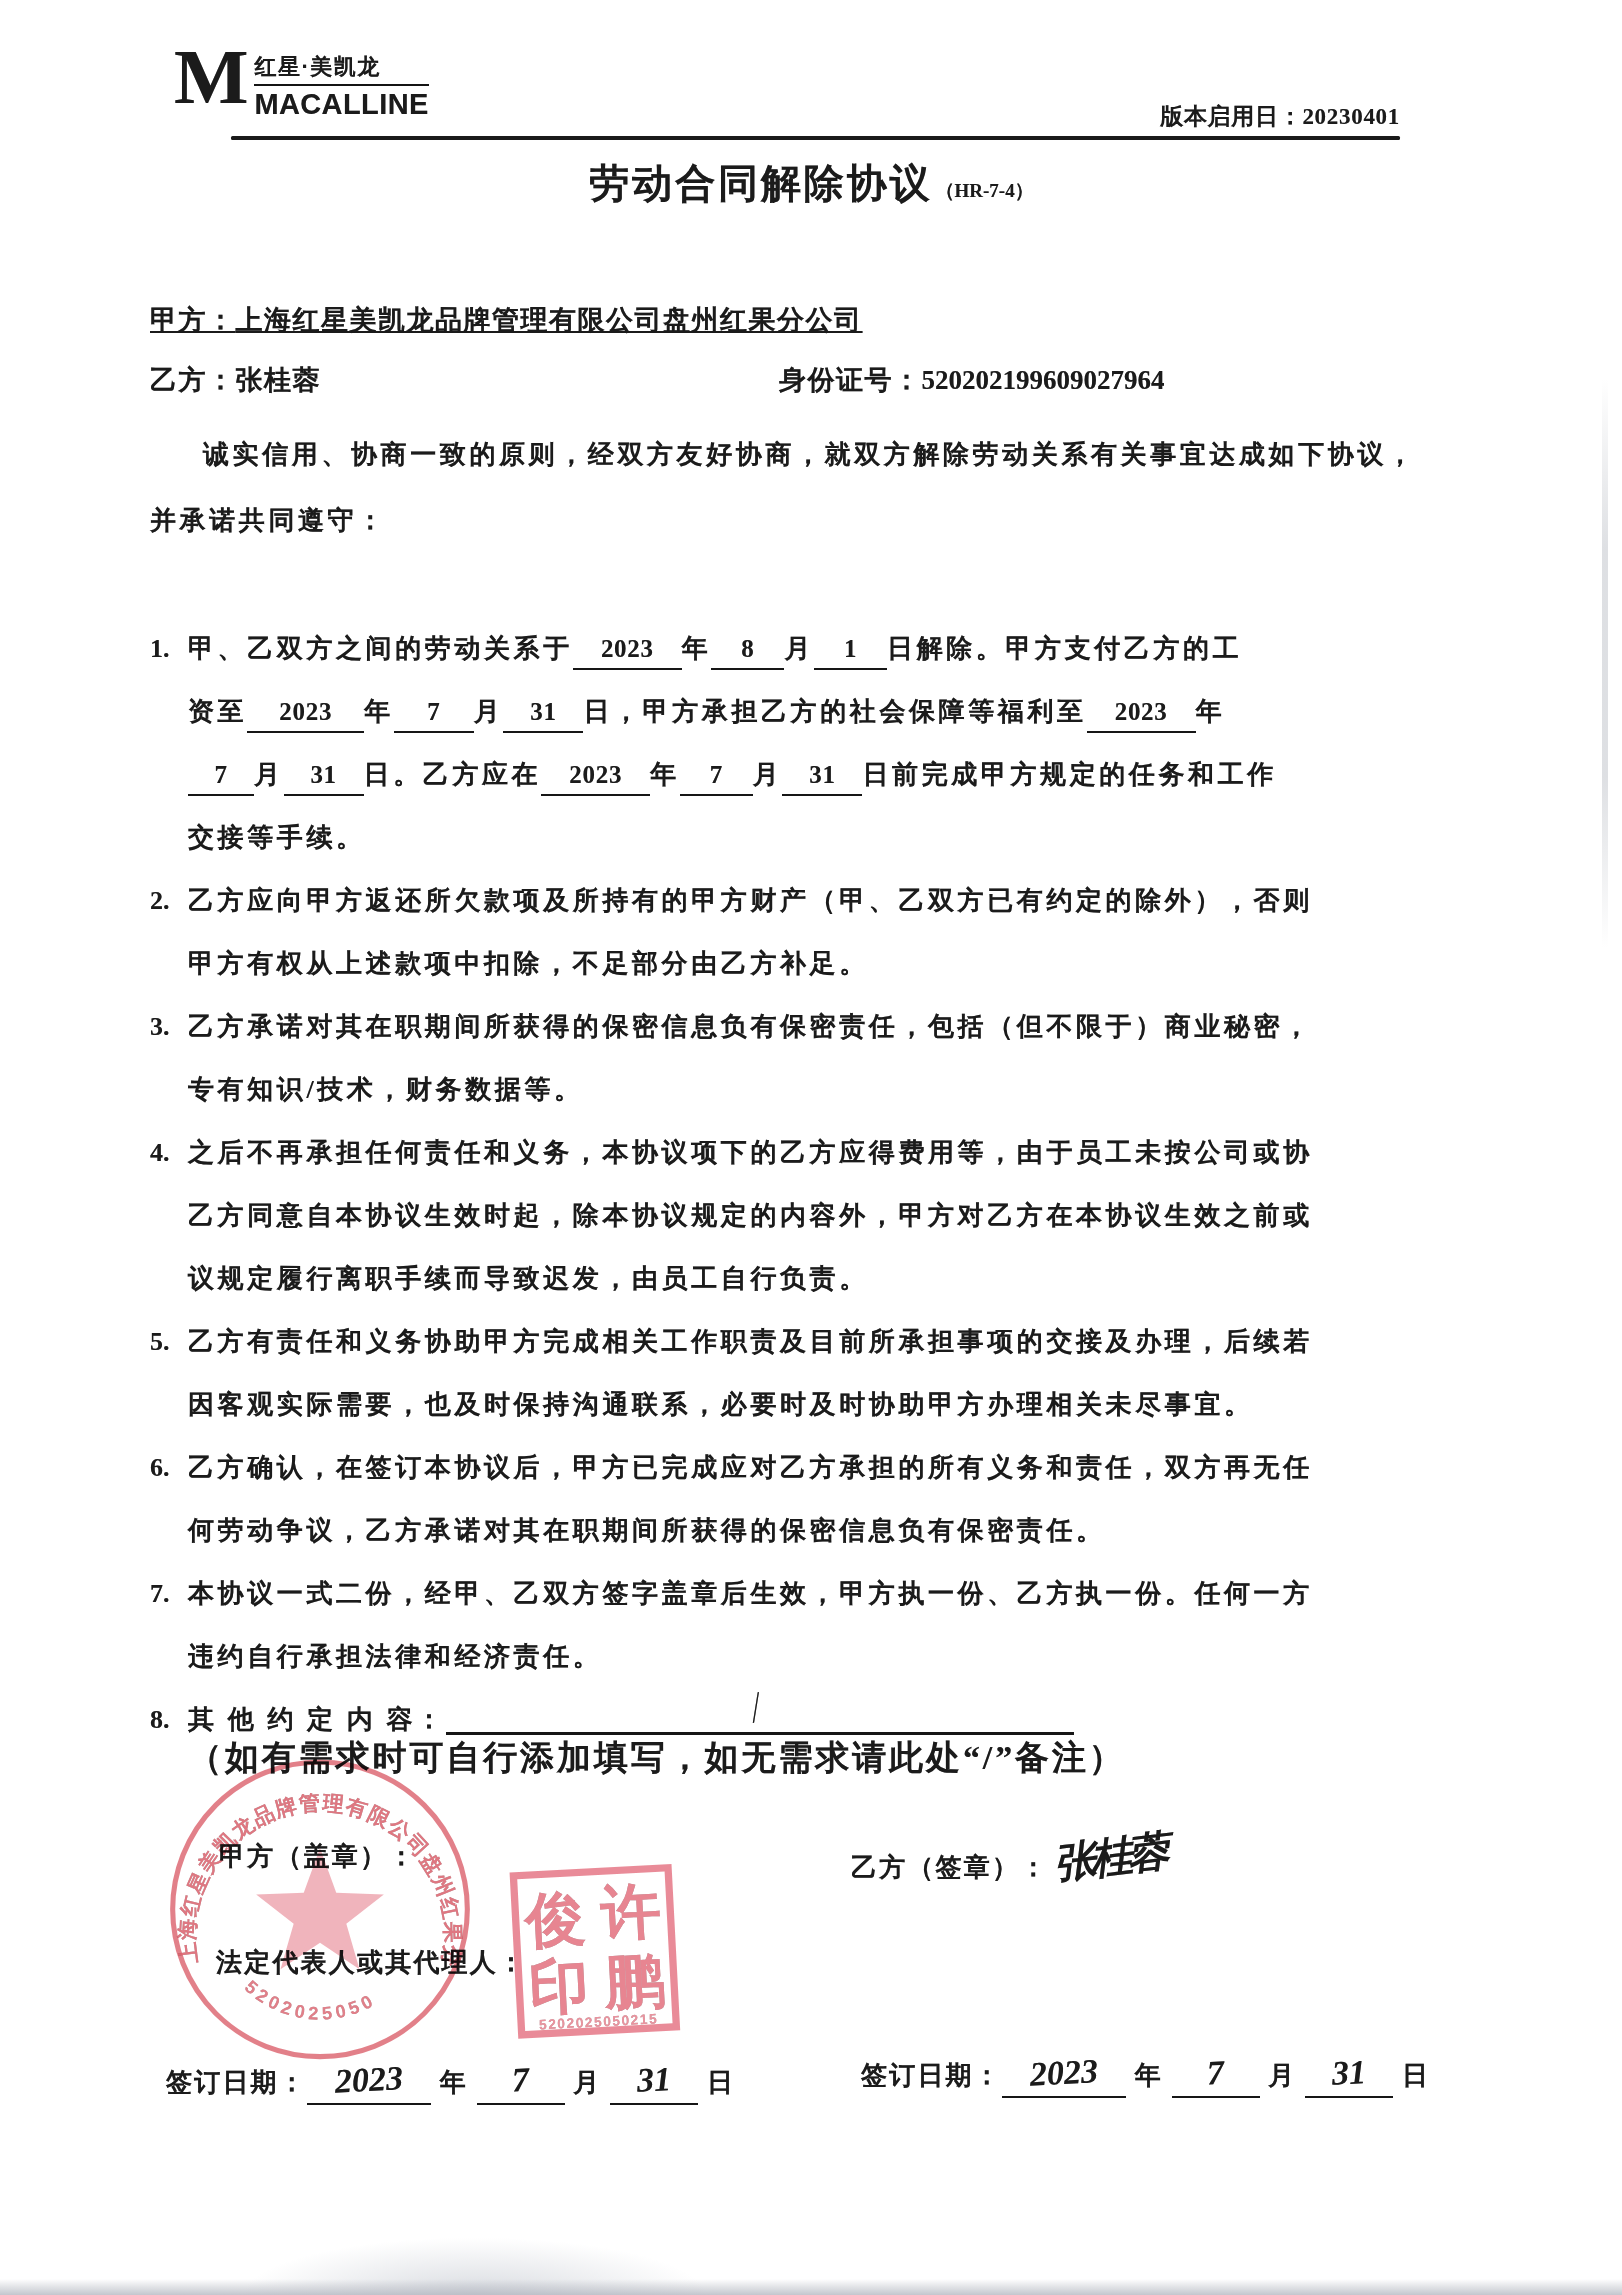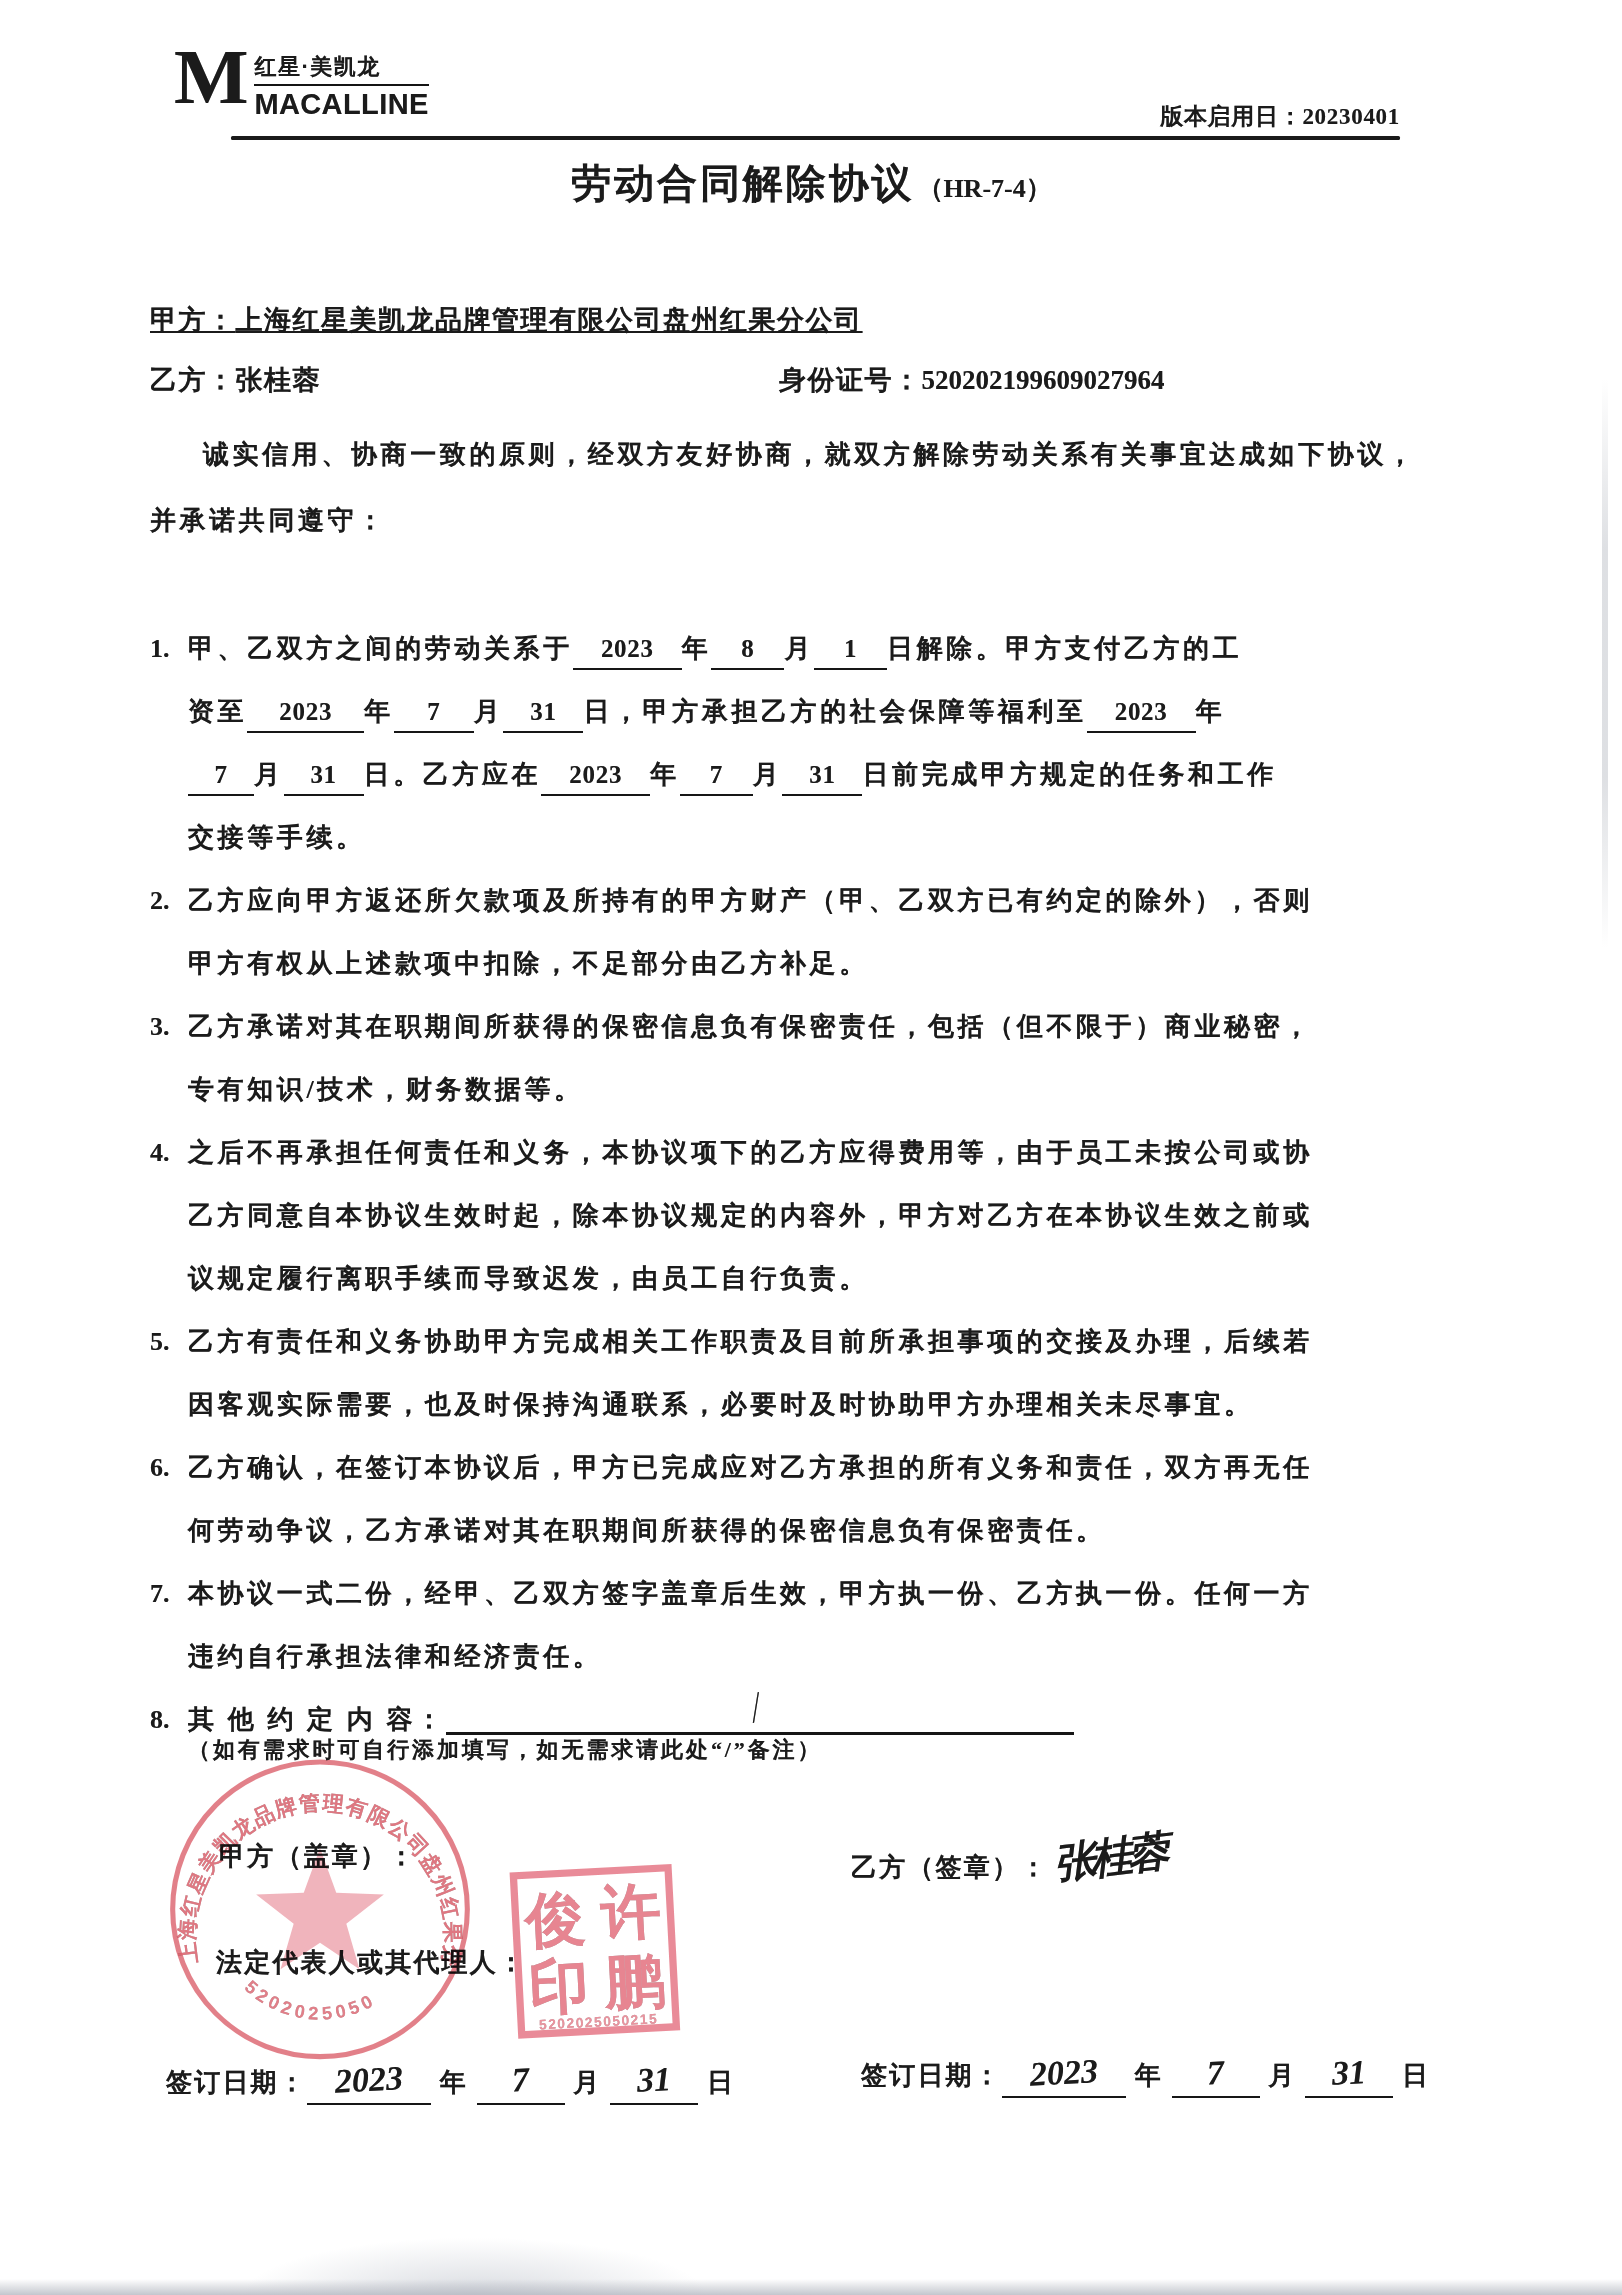--- a/index.html
+++ b/index.html
@@ -16,21 +16,21 @@
   .logo{position:absolute;left:174px;top:42px;display:flex;align-items:flex-start;}
   .logo-m{font-size:79px;font-weight:700;line-height:.88;letter-spacing:-1.5px;}
   .logo-right{margin-left:7.3px;display:flex;flex-direction:column;margin-top:10.2px;}
   .logo-cn{font-family:"Liberation Sans","DejaVu Sans",sans-serif;font-size:22px;font-weight:800;letter-spacing:1.5px;border-bottom:2.9px solid #141414;padding-bottom:2px;}
   .logo-en{font-family:"Liberation Sans","DejaVu Sans",sans-serif;font-size:29px;font-weight:800;letter-spacing:0.4px;margin-top:1.5px;}
   .version{position:absolute;top:101px;right:223px;font-size:23px;font-weight:700;letter-spacing:0.7px;}
   .rule{position:absolute;top:136px;left:231px;width:1169px;height:3.6px;background:#1a1a1a;border-radius:1.5px;}
   
   .title{position:absolute;top:156px;left:0;width:100%;text-align:center;font-weight:700;}
   .title-main{font-size:40px;letter-spacing:2.9px;}
-  .title-code{font-size:26px;letter-spacing:0;}
+  .title-code{font-size:19px;letter-spacing:0;}
   
   .party-a{position:absolute;left:150px;top:302px;font-size:27px;font-weight:600;letter-spacing:1.5px;text-decoration:underline;}
   .party-b-row{position:absolute;left:150px;top:362px;width:1262px;font-size:27px;font-weight:600;letter-spacing:1.5px;}
   .id-group{position:absolute;left:629px;top:0;}
   .id-number{font-weight:700;letter-spacing:0;}
   
   .preamble{position:absolute;left:150px;top:422px;width:1270px;font-size:26px;font-weight:600;letter-spacing:3.6px;}
   .preamble .pline{line-height:66px;white-space:nowrap;}
   .preamble .pline:first-child{text-indent:53px;}
   
@@ -40,21 +40,21 @@
   .cbody{flex:1;}
   .cline{line-height:63px;white-space:nowrap;}
   .blank{
     display:inline-block;border-bottom:2.9px solid #161616;
     line-height:34px;height:36px;text-align:center;
     font-weight:700;letter-spacing:0.7px;font-size:25px;
   }
   .blank.hw{text-align:left;text-indent:169px;border-bottom-width:3.6px;}
   .hw-slash{display:inline-block;font-size:45px;font-weight:500;transform:scaleX(.6) rotate(-4deg);transform-origin:bottom;}
   
-  .note{position:absolute;left:188px;top:1735px;font-size:22px;font-weight:600;letter-spacing:2.9px;}
+  .note{position:absolute;left:188px;top:1735px;font-size:34px;font-weight:600;letter-spacing:2.9px;}
   
   .siglabel{position:absolute;font-size:26px;font-weight:600;letter-spacing:2.2px;white-space:nowrap;}
   .sig-a-seal{left:219px;top:1839px;}
   .sig-legal{left:216px;top:1945px;}
   .sig-a-date{left:166px;top:2062px;}
   .sig-b-sign{left:851px;top:1834px;}
   .sig-b-date{left:861px;top:2055px;}
   .dblank{display:inline-block;border-bottom:2.9px solid #161616;text-align:center;line-height:36px;height:41px;vertical-align:baseline;}
   .dblank.year{width:124px;}
   .dblank.month{width:88px;}

